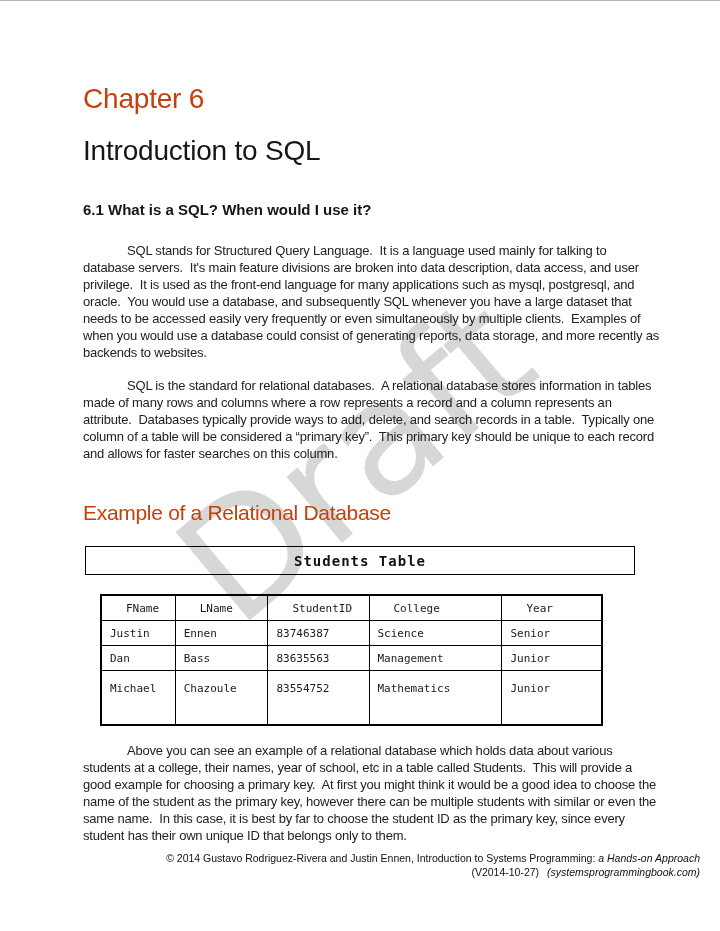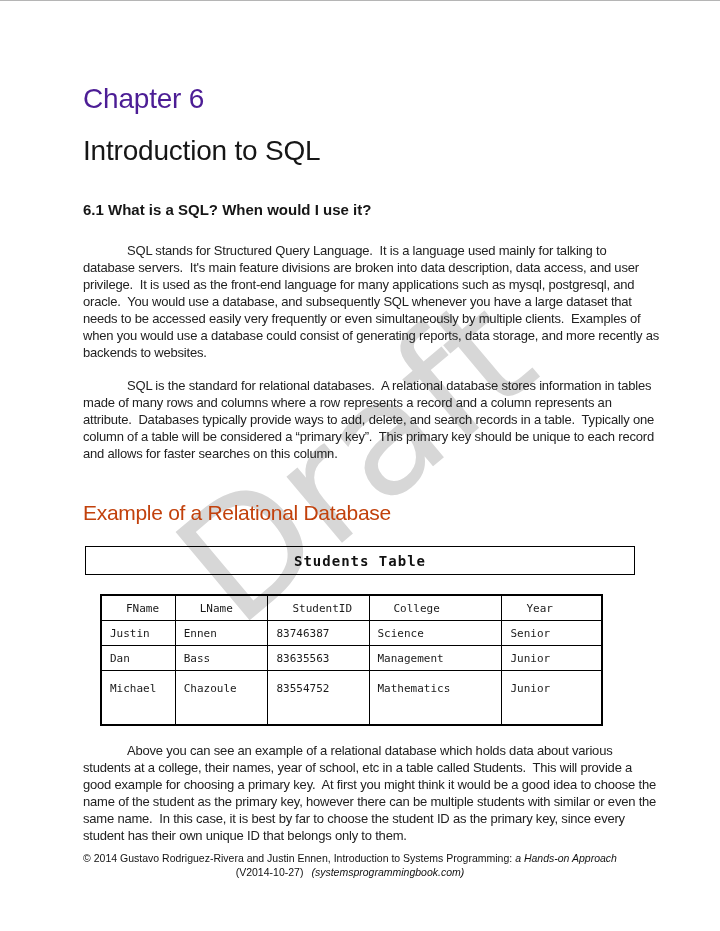--- a/index.html
+++ b/index.html
@@ -45,21 +45,21 @@
     width: 578px;
     z-index: 1;
   }
   .chapter-title {
     margin: 0;
     margin-top: 84px;
     font-size: 28px;
     line-height: 30px;
     font-weight: 400;
     letter-spacing: -0.2px;
-    color: #4c1d95;
+    color: #c2410c;
   }
   .chapter-subtitle {
     margin: 0;
     margin-top: 22px;
     font-size: 28px;
     line-height: 30px;
     font-weight: 400;
     letter-spacing: -0.2px;
     color: #161616;
   }
@@ -141,21 +141,21 @@
   .col-fname { width: 72px; }
   .col-lname { width: 90px; }
   .col-sid   { width: 98px; }
   .col-college { width: 129px; }
   .col-year  { width: 97px; }
   .footer {
     position: absolute;
     left: 0;
     top: 851px;
     width: 700px;
-    text-align: center;
+    text-align: right;
     font-size: 10.5px;
     line-height: 14px;
     color: #111111;
     z-index: 1;
   }
   .footer .italic { font-style: italic; }
   .footer .site { margin-left: 8px; }
 </style>
 </head>
 <body>

